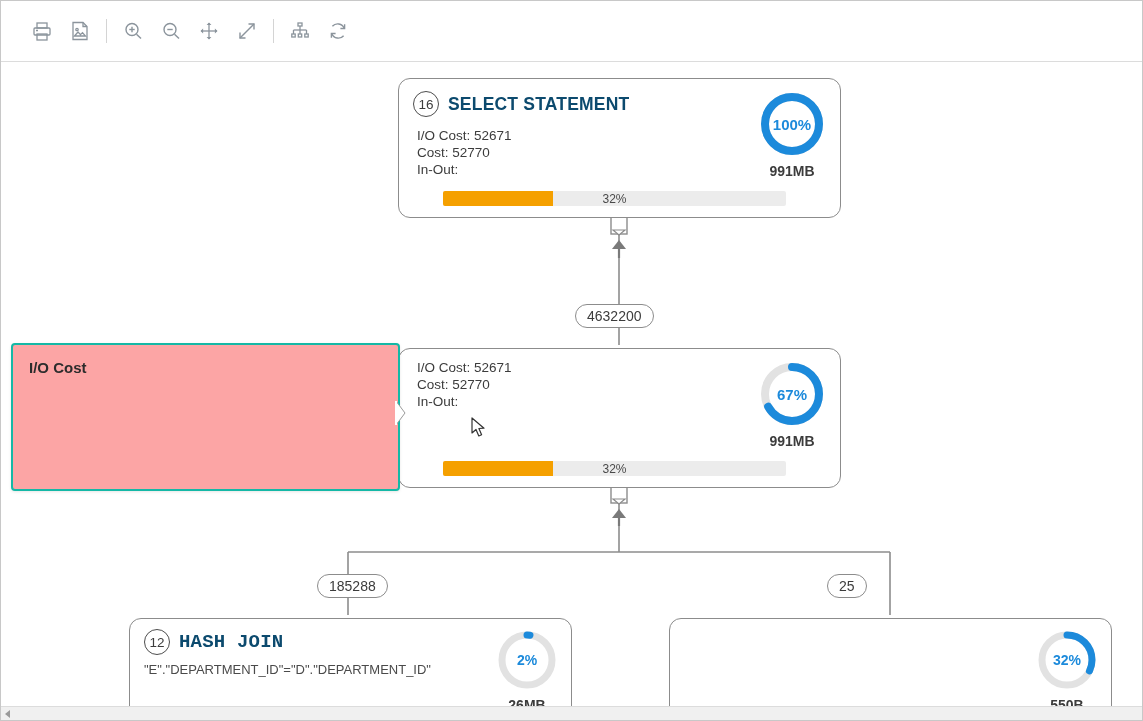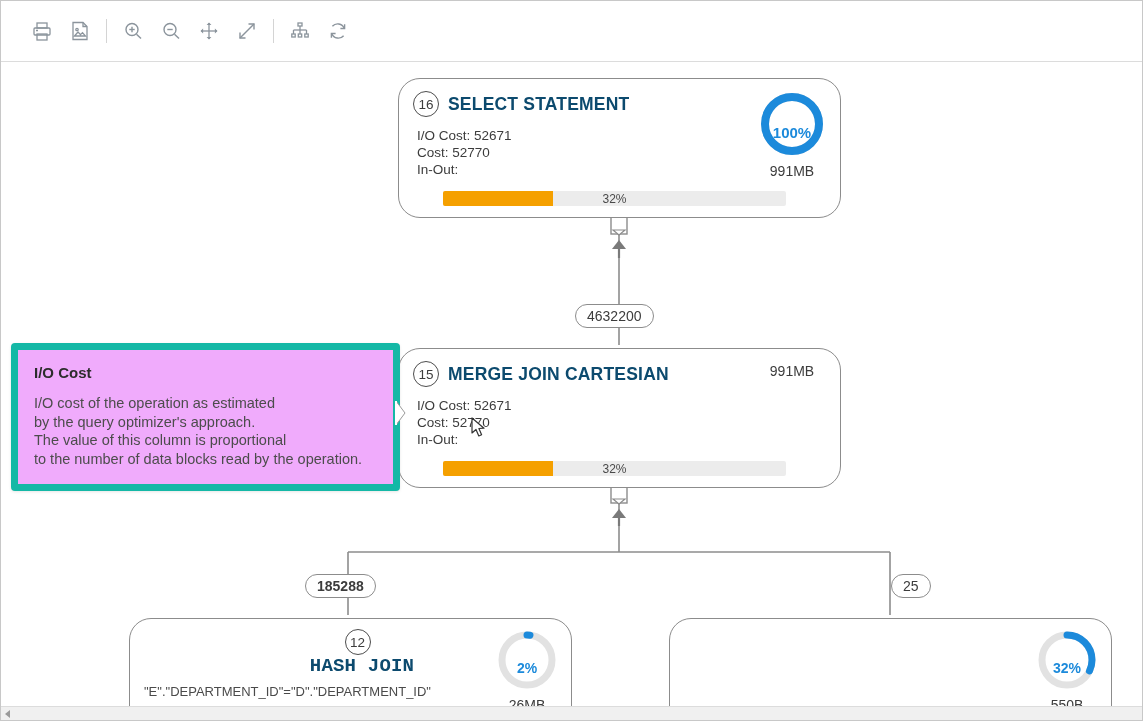--- a/index.html
+++ b/index.html
@@ -45,21 +45,21 @@
     background: #ffffff;
     overflow: hidden;
   }
   svg.edges { position: absolute; left: 0; top: 0; width: 1141px; height: 645px; }
 
   
   .node {
     position: absolute;
     background: #ffffff;
     border: 1.5px solid #8c8c8c;
-    border-radius: 22px;
+    border-radius: 12px;
   }
   .node-head {
     display: flex; align-items: center;
     padding: 12px 0 0 14px;
   }
   .node-num {
     width: 26px; height: 26px;
     border: 1.6px solid #4d4d4d;
     border-radius: 50%;
     display: flex; align-items: center; justify-content: center;
@@ -84,29 +84,30 @@
 
   
   .donut-wrap {
     position: absolute; right: 10px; top: 10px;
     width: 76px;
     text-align: center;
   }
   .donut { position: relative; width: 70px; height: 70px; margin: 0 auto; }
   .donut svg { display: block; transform: rotate(-90deg); }
   .donut .pct {
-    position: absolute; left: 0; top: 8px;
+    position: absolute; left: 0; top: 0;
     width: 70px; height: 70px;
     display: flex; align-items: center; justify-content: center;
     font-size: 15px; font-weight: bold; color: #1c8adb;
   }
   .donut-label {
     margin-top: 4px;
     font-size: 14px;
     color: #3c3c3c;
+    font-weight: bold;
   }
 
   
   .bar-outer {
     position: absolute; left: 44px; right: 54px; bottom: 11px;
     height: 15px;
     background: #ececec;
     border-radius: 2px;
   }
   .bar-fill {
@@ -114,32 +115,32 @@
     background: #f5a000;
     border-radius: 2px 0 0 2px;
   }
   .bar-text {
     position: absolute; left: 0; right: 0; top: 0; bottom: 0;
     display: flex; align-items: center; justify-content: center;
     font-size: 12px; color: #4a4a4a;
   }
 
   
-  .node.small .node-head { padding-top: 10px; flex-direction: column; }
+  .node.small .node-head { padding-top: 10px; }
   .node.small .node-title { font-size: 19px; font-family: Liberation Mono, monospace; }
   .node.small .node-lines { padding-top: 6px; font-size: 13px; line-height: 17px; }
   .node.small .donut-wrap { right: 8px; top: 8px; width: 72px; }
   .node.small .donut, .node.small .donut .pct { width: 66px; height: 66px; }
   .node.small .donut .pct { font-size: 14px; }
 
   
   .tooltip {
     position: absolute;
-    background: #f0abfc;
-    border: 7px solid #14b8a6;
+    background: #fca5a5;
+    border: 2px solid #14b8a6;
     border-radius: 4px;
     padding: 14px 16px 16px 16px;
     box-shadow: 0 1px 3px rgba(0,0,0,.10);
   }
   .tooltip-title {
     font-size: 15px; font-weight: bold; color: #2c2c2c;
     margin-bottom: 13px;
   }
   .tooltip-body {
     font-size: 14.5px; color: #4c4c4c; line-height: 18.5px;
@@ -297,22 +298,22 @@
       <path d="M618 178 l-7 9 h14 z" fill="#7a7a7a"></path>
       <line x1="618" y1="187" x2="618" y2="196" stroke="#7a7a7a" stroke-width="2.2"></line>
 
       <rect x="610" y="424" width="16" height="17" fill="#ffffff" stroke="#8c8c8c" stroke-width="1.4"></rect>
       <path d="M612 437 h12 l-6 5 z" fill="#ffffff" stroke="#8c8c8c" stroke-width="1.2"></path>
       <path d="M618 447 l-7 9 h14 z" fill="#7a7a7a"></path>
       <line x1="618" y1="456" x2="618" y2="464" stroke="#7a7a7a" stroke-width="2.2"></line>
     </svg>
 
     <div class="pill" style="left:574px; top:242px;">4632200</div>
-    <div class="pill" style="left:304px; top:512px;font-weight:bold;">185288</div>
-    <div class="pill" style="left:890px; top:512px;">25</div>
+    <div class="pill" style="left:316px; top:512px;">185288</div>
+    <div class="pill" style="left:826px; top:512px;">25</div>
 
     <div class="node" style="left:397px; top:16px; width:443px; height:140px;">
       <div class="node-head">
         <div class="node-num">16</div>
         <div class="node-title">SELECT STATEMENT</div>
       </div>
       <div class="node-lines">
         <div>I/O Cost: 52671</div>
         <div>Cost: 52770</div>
         <div>In-Out:</div>
@@ -327,30 +328,33 @@
         </div>
         <div class="donut-label">991MB</div>
       </div>
       <div class="bar-outer">
         <div class="bar-fill" style="width:32%;"></div>
         <div class="bar-text">32%</div>
       </div>
     </div>
 
     <div class="node" style="left:397px; top:286px; width:443px; height:140px;">
-      <div class="node-head">
-        <div class="node-num">15</div>
-        <div class="node-title">MERGE JOIN CARTESIAN</div>
-      </div>
       <div class="node-lines">
         <div>I/O Cost: 52671</div>
         <div>Cost: 52770</div>
         <div>In-Out:</div>
       </div>
       <div class="donut-wrap">
+        <div class="donut">
+          <svg width="70" height="70" viewBox="0 0 70 70">
+            <circle cx="35" cy="35" r="27" fill="none" stroke="#e2e2e2" stroke-width="8"></circle>
+            <circle cx="35" cy="35" r="27" fill="none" stroke="#1c8adb" stroke-width="8" stroke-dasharray="113.6 56.0" stroke-dashoffset="0" stroke-linecap="round"></circle>
+          </svg>
+          <div class="pct">67%</div>
+        </div>
         <div class="donut-label">991MB</div>
       </div>
       <div class="bar-outer">
         <div class="bar-fill" style="width:32%;"></div>
         <div class="bar-text">32%</div>
       </div>
     </div>
 
     <div class="node small" style="left:128px; top:556px; width:443px; height:140px; overflow:hidden;">
       <div class="node-head">
@@ -380,24 +384,20 @@
             <circle cx="33" cy="33" r="25" fill="none" stroke="#1c8adb" stroke-width="7" stroke-dasharray="50.3 106.8" stroke-dashoffset="0" stroke-linecap="round"></circle>
           </svg>
           <div class="pct">32%</div>
         </div>
         <div class="donut-label">550B</div>
       </div>
     </div>
 
     <div class="tooltip" style="left:10px; top:281px; width:389px; height:148px;">
       <div class="tooltip-title">I/O Cost</div>
-      <div class="tooltip-body">I/O cost of the operation as estimated
-by the query optimizer's approach.
-The value of this column is proportional
-to the number of data blocks read by the operation.</div>
     </div>
 
     <svg class="cursor" style="left:394px; top:338px;" width="12" height="26">
       <path d="M1 1 L10 13 L1 25" fill="#ffffff" stroke="#9a9a9a" stroke-width="1"></path>
       <line x1="1" y1="1" x2="1" y2="25" stroke="#ffffff" stroke-width="2"></line>
     </svg>
 
     <svg class="cursor" style="left:470px; top:355px;" width="16" height="22">
       <path d="M1 1 L1 16 L5 12.5 L7.8 19 L10.6 17.8 L7.9 11.5 L13 11.2 Z" fill="#ffffff" stroke="#333333" stroke-width="1.2" stroke-linejoin="round"></path>
     </svg>

